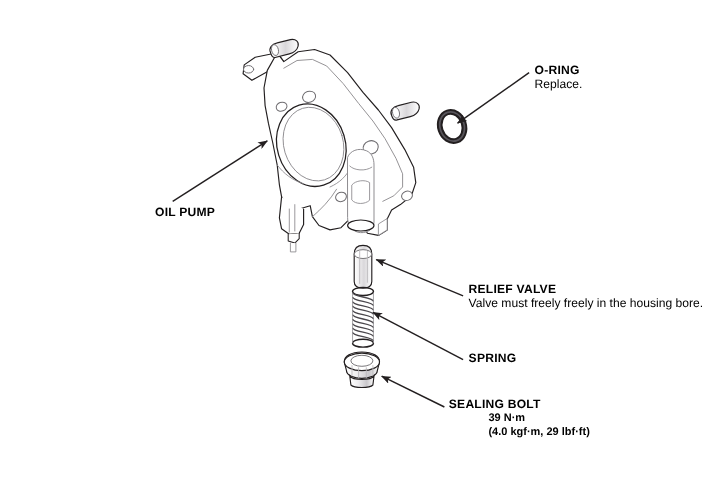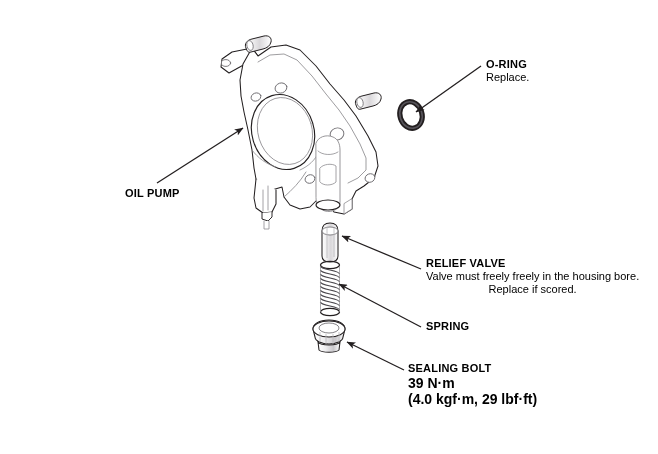--- a/index.html
+++ b/index.html
@@ -41,25 +41,26 @@
     letter-spacing: 0.2px;
     display: block;
   }
   .callout .sub {
     font-size: 11px;
     font-weight: normal;
     display: block;
     text-align: center;
   }
   .callout .sub-bold {
-    font-size: 14px;
+    font-size: 10px;
     font-weight: bold;
     display: block;
-  }
-  #label-oil-pump  { left: 125px; top: 187px; }
+    margin-left: 36px;
+  }
+  #label-oil-pump  { left: 141px; top: 187px; }
   #label-o-ring    { left: 486px; top: 58px; }
   #label-relief    { left: 426px; top: 257px; }
   #label-spring    { left: 426px; top: 320px; }
   #label-bolt      { left: 408px; top: 362px; }
 </style>
 </head>
 <body>
 
 <div id="diagram-root">
 
@@ -240,21 +241,20 @@
   </div>
 
   <div class="callout" id="label-o-ring">
     <span class="heading">O-RING</span>
     <span class="sub">Replace.</span>
   </div>
 
   <div class="callout" id="label-relief">
     <span class="heading">RELIEF VALVE</span>
     <span class="sub">Valve must freely freely in the housing bore.</span>
-    <span class="sub">Replace if scored.</span>
   </div>
 
   <div class="callout" id="label-spring">
     <span class="heading">SPRING</span>
   </div>
 
   <div class="callout" id="label-bolt">
     <span class="heading">SEALING BOLT</span>
     <span class="sub-bold">39 N·m</span>
     <span class="sub-bold">(4.0 kgf·m, 29 lbf·ft)</span>

